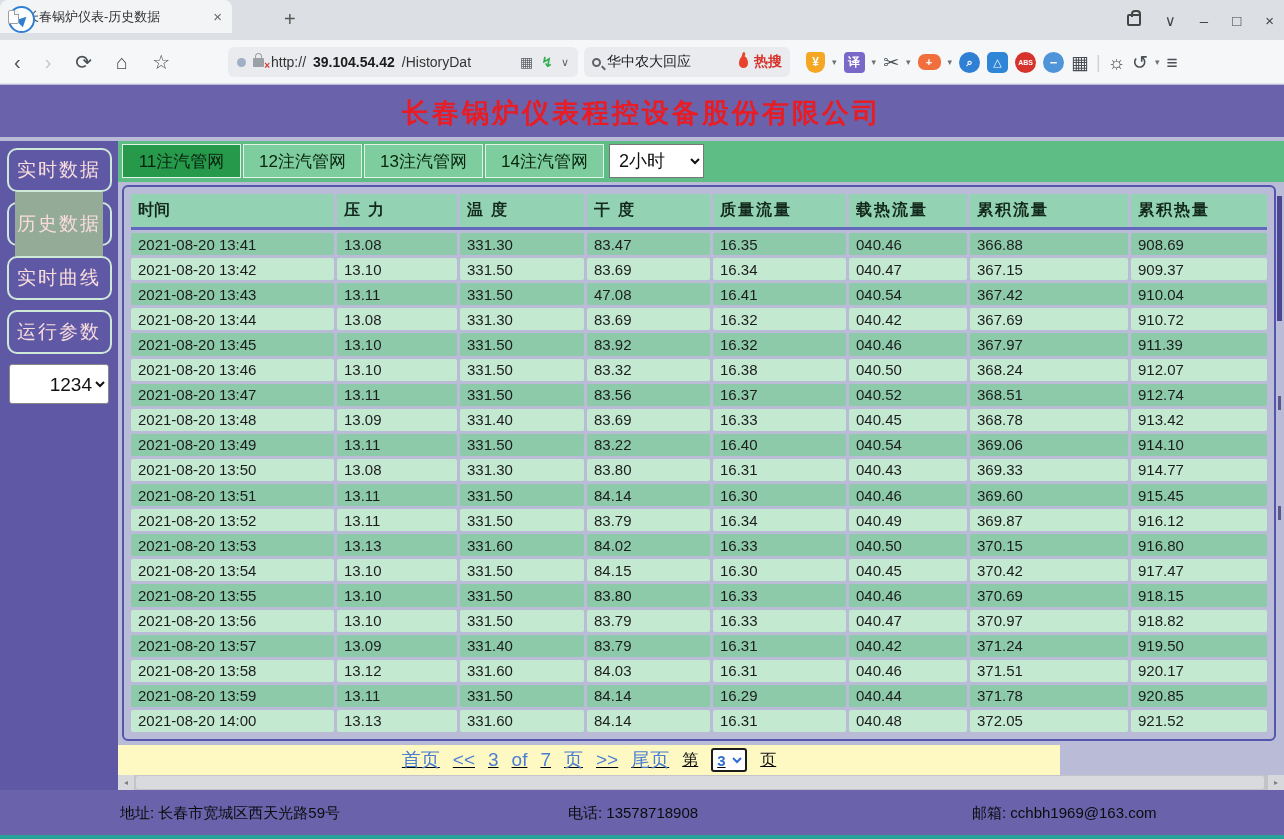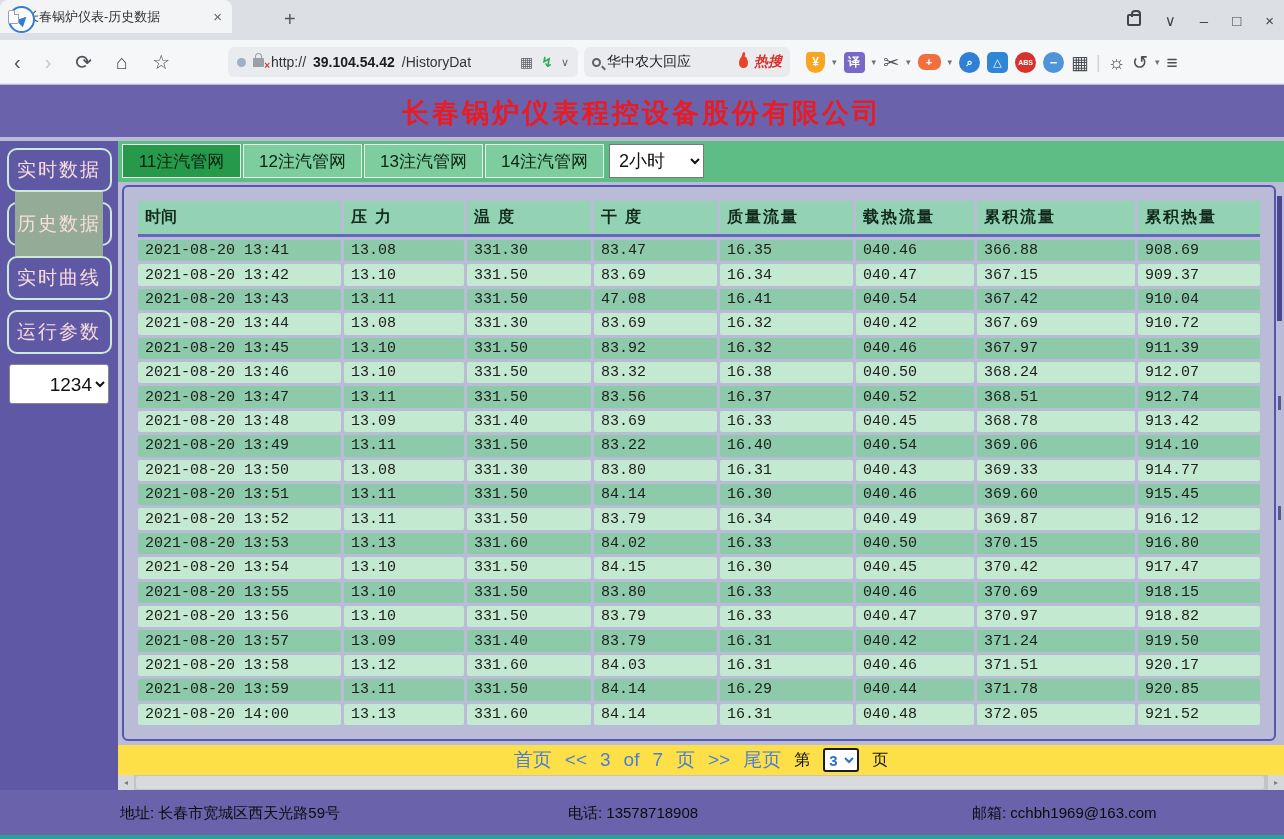--- a/index.html
+++ b/index.html
@@ -43,21 +43,21 @@
   #urlbar .grid-glyph { color:#5f6368; font-size:14px; }
   #urlbar .flash { color:#2fae4e; font-weight:bold; font-size:14px; }
   #urlbar .caret { color:#5f6368; font-size:11px; }
   #searchbox { left:584px; top:7px; width:206px; height:30px; background:#e9ebee; border-radius:6px;
     display:flex; align-items:center; padding:0 8px; gap:6px; }
   .mag { width:9px; height:9px; border:2px solid #5f6368; border-radius:50%; position:relative; flex:none; }
   .mag::after { content:""; position:absolute; left:7px; top:7px; width:5px; height:2px; background:#5f6368; transform:rotate(45deg); }
   #searchbox .query { font-size:14px; color:#222; flex:1; white-space:nowrap; overflow:hidden; }
   .flame { width:9px; height:12px; background:#e8442b; border-radius:50% 50% 50% 50% / 62% 62% 38% 38%; position:relative; flex:none;}
   .flame::before { content:""; position:absolute; left:3px; top:-4px; width:3px; height:6px; background:#e8442b; border-radius:50%; transform:rotate(18deg); }
-  #searchbox .hot { font-size:14px; color:#d7312a; font-weight:bold; font-style:italic; white-space:nowrap; }
+  #searchbox .hot { font-size:14px; color:#d7312a; font-weight:bold; white-space:nowrap; }
   #ext-icons { left:806px; top:0; height:44px; display:flex; align-items:center; gap:7px; }
   .caret-sm { font-size:9px; color:#6b7075; }
   .badge { display:flex; align-items:center; justify-content:center; color:#fff; font-weight:bold; flex:none; }
   .wallet { width:19px; height:21px; background:#f5a623; border-radius:4px 4px 10px 10px; font-size:12px; }
   .translate { width:21px; height:21px; background:#7a68c9; border-radius:4px; font-size:12px; }
   .glyph { font-size:19px; color:#4a4f55; line-height:1; }
   .gamepad { width:23px; height:16px; background:#f06f3c; border-radius:7px; font-size:11px; }
   .bluemag { width:21px; height:21px; background:#2f7fd4; border-radius:50%; font-size:11px; }
   .apptri { width:21px; height:21px; background:#2f86d6; border-radius:5px; font-size:11px; }
   .absbadge { width:21px; height:21px; background:#d6332c; border-radius:50%; font-size:7px; letter-spacing:0; }
@@ -81,41 +81,41 @@
   #tabbar { left:118px; top:141px; width:1166px; height:41px; background:#5ebc85;
     display:flex; align-items:flex-start; padding:3px 0 0 4px; gap:2px; }
   .net-tab { width:119px; height:34px; font-size:17px; color:#07230f; background:#7ecd9e;
     border:1px solid #e4f2e8; display:flex; align-items:center; justify-content:center; }
   .net-tab.active { background:#27994a; }
   #interval-select { width:95px; height:34px; margin-left:3px; font-size:18px; background:#fff;
     border:1px solid #777; color:#111; padding-left:5px; }
 
   #content { left:118px; top:182px; width:1166px; height:563px; background:#b9bbd7; }
   #table-box { position:absolute; left:4px; top:3px; width:1154px; height:556px;
-    border:2px solid #5356ac; border-radius:6px; background:#b9bbd7; padding:14px;
-    display:flex; flex-direction:column;font-family:Liberation Mono, monospace; }
+    border:2px solid #5356ac; border-radius:6px; background:#b9bbd7; padding:7px;
+    display:flex; flex-direction:column; }
   .grid-cols { display:grid; grid-template-columns:203px 120px 124px 123px 133px 118px 158px 1fr; column-gap:3px; }
   #thead-row { flex:none; height:36px; border-bottom:3px solid #6468bd; }
   #thead-row .hcell { background:#93d3b3; color:#13291c; font-weight:bold; font-size:16px;
     display:flex; align-items:center; padding-left:7px; }
   #thead-row .hcell:nth-child(2), #thead-row .hcell:nth-child(3), #thead-row .hcell:nth-child(4) { letter-spacing:8px; }
   #thead-row .hcell:nth-child(n+5) { letter-spacing:2px; }
   #table-rows { flex:1; margin-top:3px; display:grid; grid-template-rows:repeat(20,1fr); row-gap:3px; }
   .trow .tcell { border-radius:2px; font-size:15px; color:#1d1d1d;
     display:flex; align-items:center; padding-left:7px; overflow:hidden; }
   .trow.dark .tcell { background:#8ccaa9; }
   .trow.light .tcell { background:#c3e9d1; }
 
   #right-sliver { left:1277px; top:186px; width:7px; height:556px; background:#b9bbd7; }
   #right-sliver .dash1 { position:absolute; left:0; top:10px; width:5px; height:125px; background:#4a4694; }
   #right-sliver .dash2 { position:absolute; left:1px; top:210px; width:3px; height:14px; background:#5a568f; }
   #right-sliver .dash3 { position:absolute; left:1px; top:320px; width:3px; height:14px; background:#5a568f; }
 
-  #pagination { left:118px; top:745px; width:1166px; height:30px; background:#fde047;
-    display:flex; align-items:center; justify-content:center; gap:13px; font-size:19px; }
+  #pagination { left:118px; top:745px; width:942px; height:30px; background:#fef9c3;
+    display:flex; align-items:center; justify-content:center; gap:13px; font-size:19px;text-decoration:underline; }
   #pagination .pg-link { color:#4a7ed3; }
   #pagination .pg-dark { color:#111; font-size:16px; }
   #page-select { width:36px; height:24px; border:2px solid #1c1c1c; border-radius:3px;
     background:#fff; color:#2f6fd0; font-size:15px; font-weight:bold; }
 
   #hscrollbar { left:118px; top:775px; width:1166px; height:15px; background:#c3c4c8; }
   .sb-btn { position:absolute; top:0; width:16px; height:15px; background:#d7d8db; color:#7a7e83;
     font-size:8px; display:flex; align-items:center; justify-content:center; }
   #sb-left { left:0; } #sb-right { right:0; }
   #sb-thumb { position:absolute; left:18px; top:1px; width:1128px; height:13px; background:#d9dade; border-radius:2px; }

